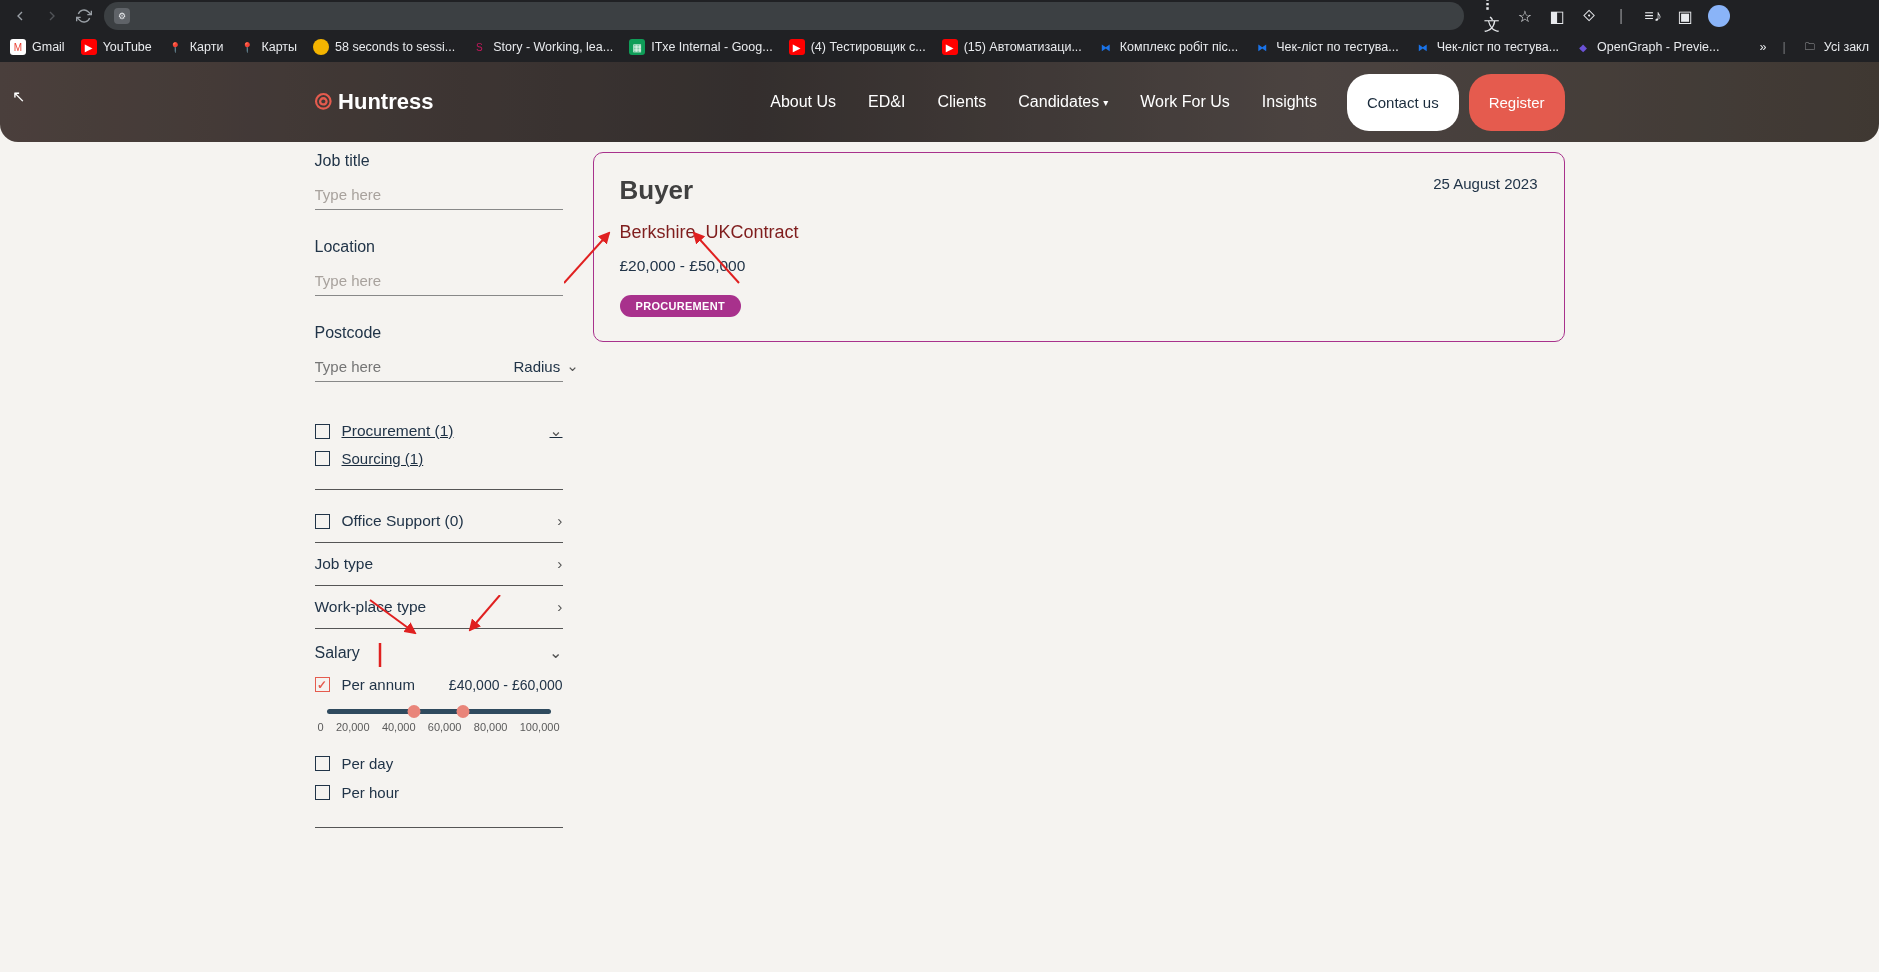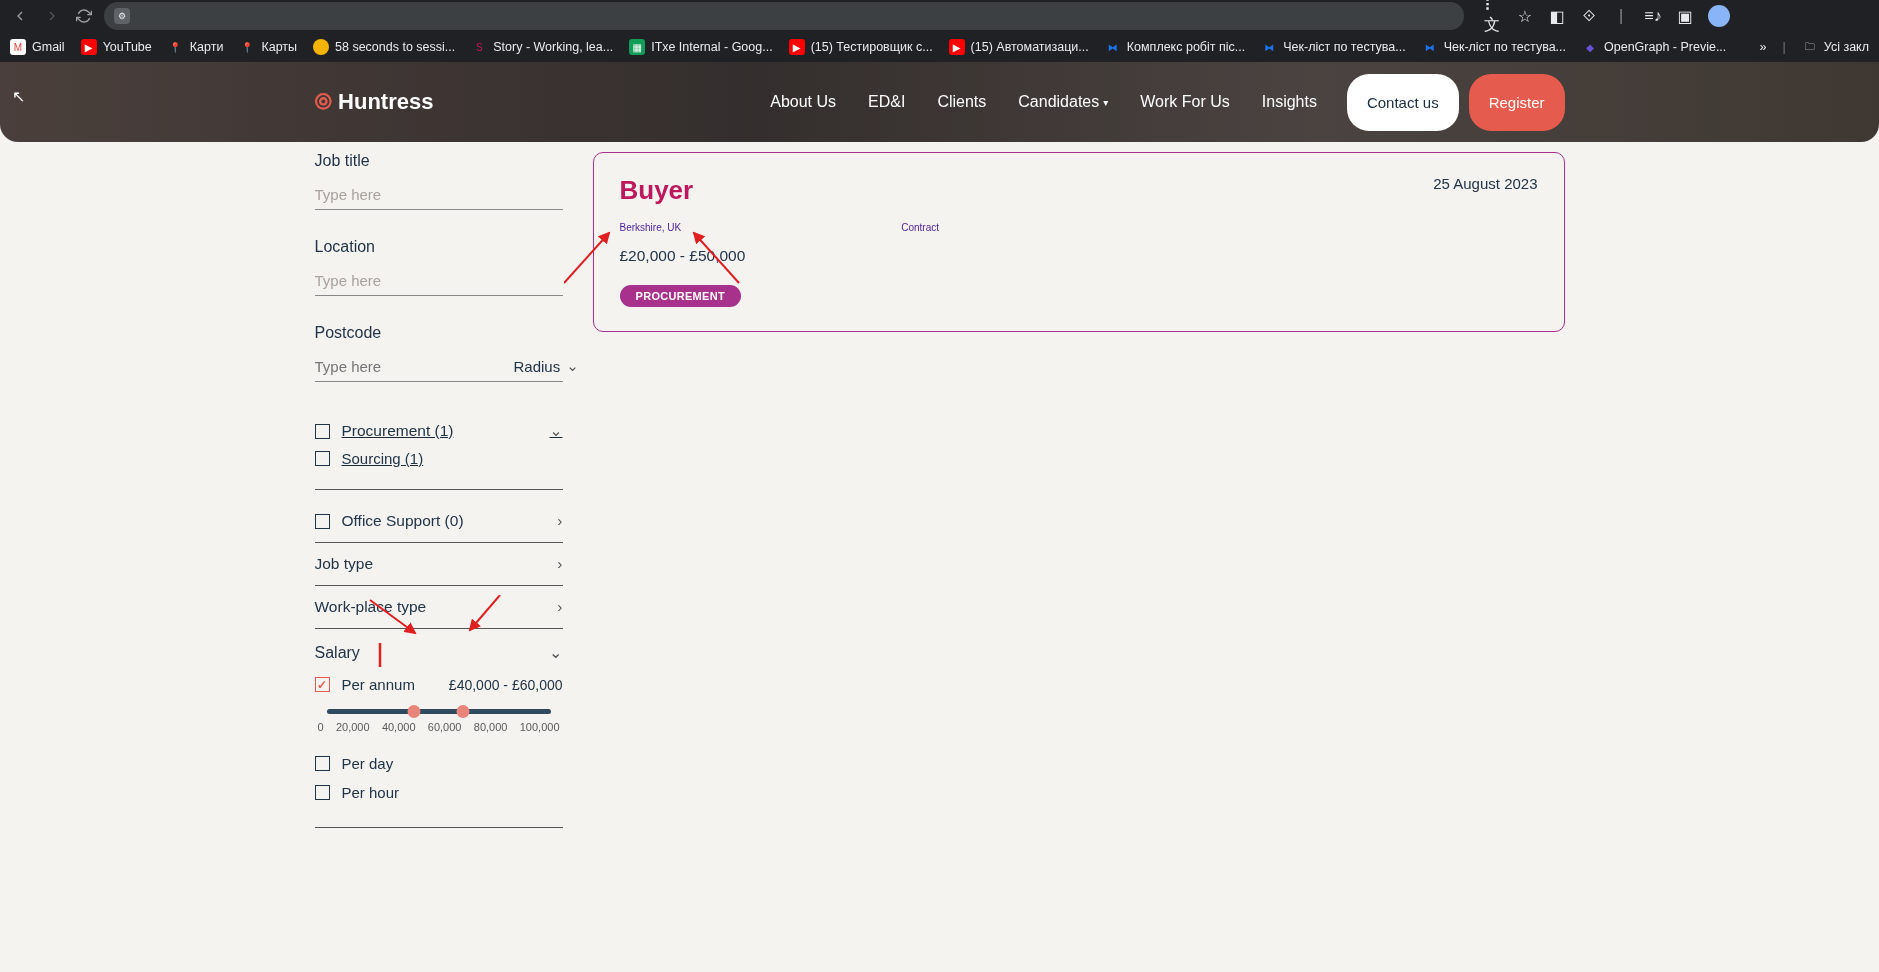--- a/index.html
+++ b/index.html
@@ -59,23 +59,23 @@
 
   .slider-wrap { position:relative; margin:12px 0 4px; height:12px; padding:0 12px; }
   .slider-track { position:absolute; top:4px; left:12px; right:12px; height:5px; background:#2f4a5e; border-radius:3px; }
   .slider-handle { position:absolute; top:0; width:13px; height:13px; background:#e9857a; border-radius:50%; transform:translateX(-50%); cursor:pointer; }
   .slider-ticks { display:flex; justify-content:space-between; font-size:11px; color:#5a5a5a; margin-top:2px; padding:0 3px; }
   .s-section { border-bottom:1px solid #555; padding-bottom:16px; margin-bottom:10px;text-decoration:underline; }
 
   
   .results { flex: 1; }
   .job-card { border: 1.5px solid #a8318c; border-radius: 10px; padding: 22px 26px 24px; position: relative; }
-  .job-title { font-size: 26px; font-weight:600; color:#be185d; }
+  .job-title { font-size: 26px; font-weight:600; color:#404040; }
   .job-date { position: absolute; top: 22px; right: 26px; font-size: 15px; color:#213448; }
-  .job-meta-row { display:flex; margin-top:16px; gap: 220px; font-size:10px; color:#4c1d95; }
+  .job-meta-row { display:flex; margin-top:16px; font-size:18px; color:#7f1d1d; }
   .job-salary { margin-top:14px; font-size:15.5px; color:#213448; }
   .tag { display:inline-block; margin-top:20px; background:#a8318c; color:#fff; font-size:11px; font-weight:600; padding:5px 16px; border-radius:14px; letter-spacing:0.3px; }
 
   
   .annot { position:absolute; pointer-events:none; }
 
   .cursor { position:fixed; top:87px; left:12px; color:#fff; font-size:16px; pointer-events:none; }
 </style>
 </head>
 <body>
@@ -136,21 +136,21 @@
     <span class="bm">
         <span class="fav" style="color:#c2185b">S</span>
         <span>Story - Working, lea...</span>
       </span>
     <span class="bm">
         <span class="fav" style="background:#0f9d58;color:#fff">▦</span>
         <span>ITхе Internal - Goog...</span>
       </span>
     <span class="bm">
         <span class="fav" style="background:#ff0000;color:#fff">▶</span>
-        <span>(15) Тестировщик с...</span>
+        <span>(4) Тестировщик с...</span>
       </span>
     <span class="bm">
         <span class="fav" style="background:#ff0000;color:#fff">▶</span>
         <span>(15) Автоматизаци...</span>
       </span>
     <span class="bm">
         <span class="fav" style="color:#1a73e8">⧓</span>
         <span>Комплекс робіт піс...</span>
       </span>
     <span class="bm">

